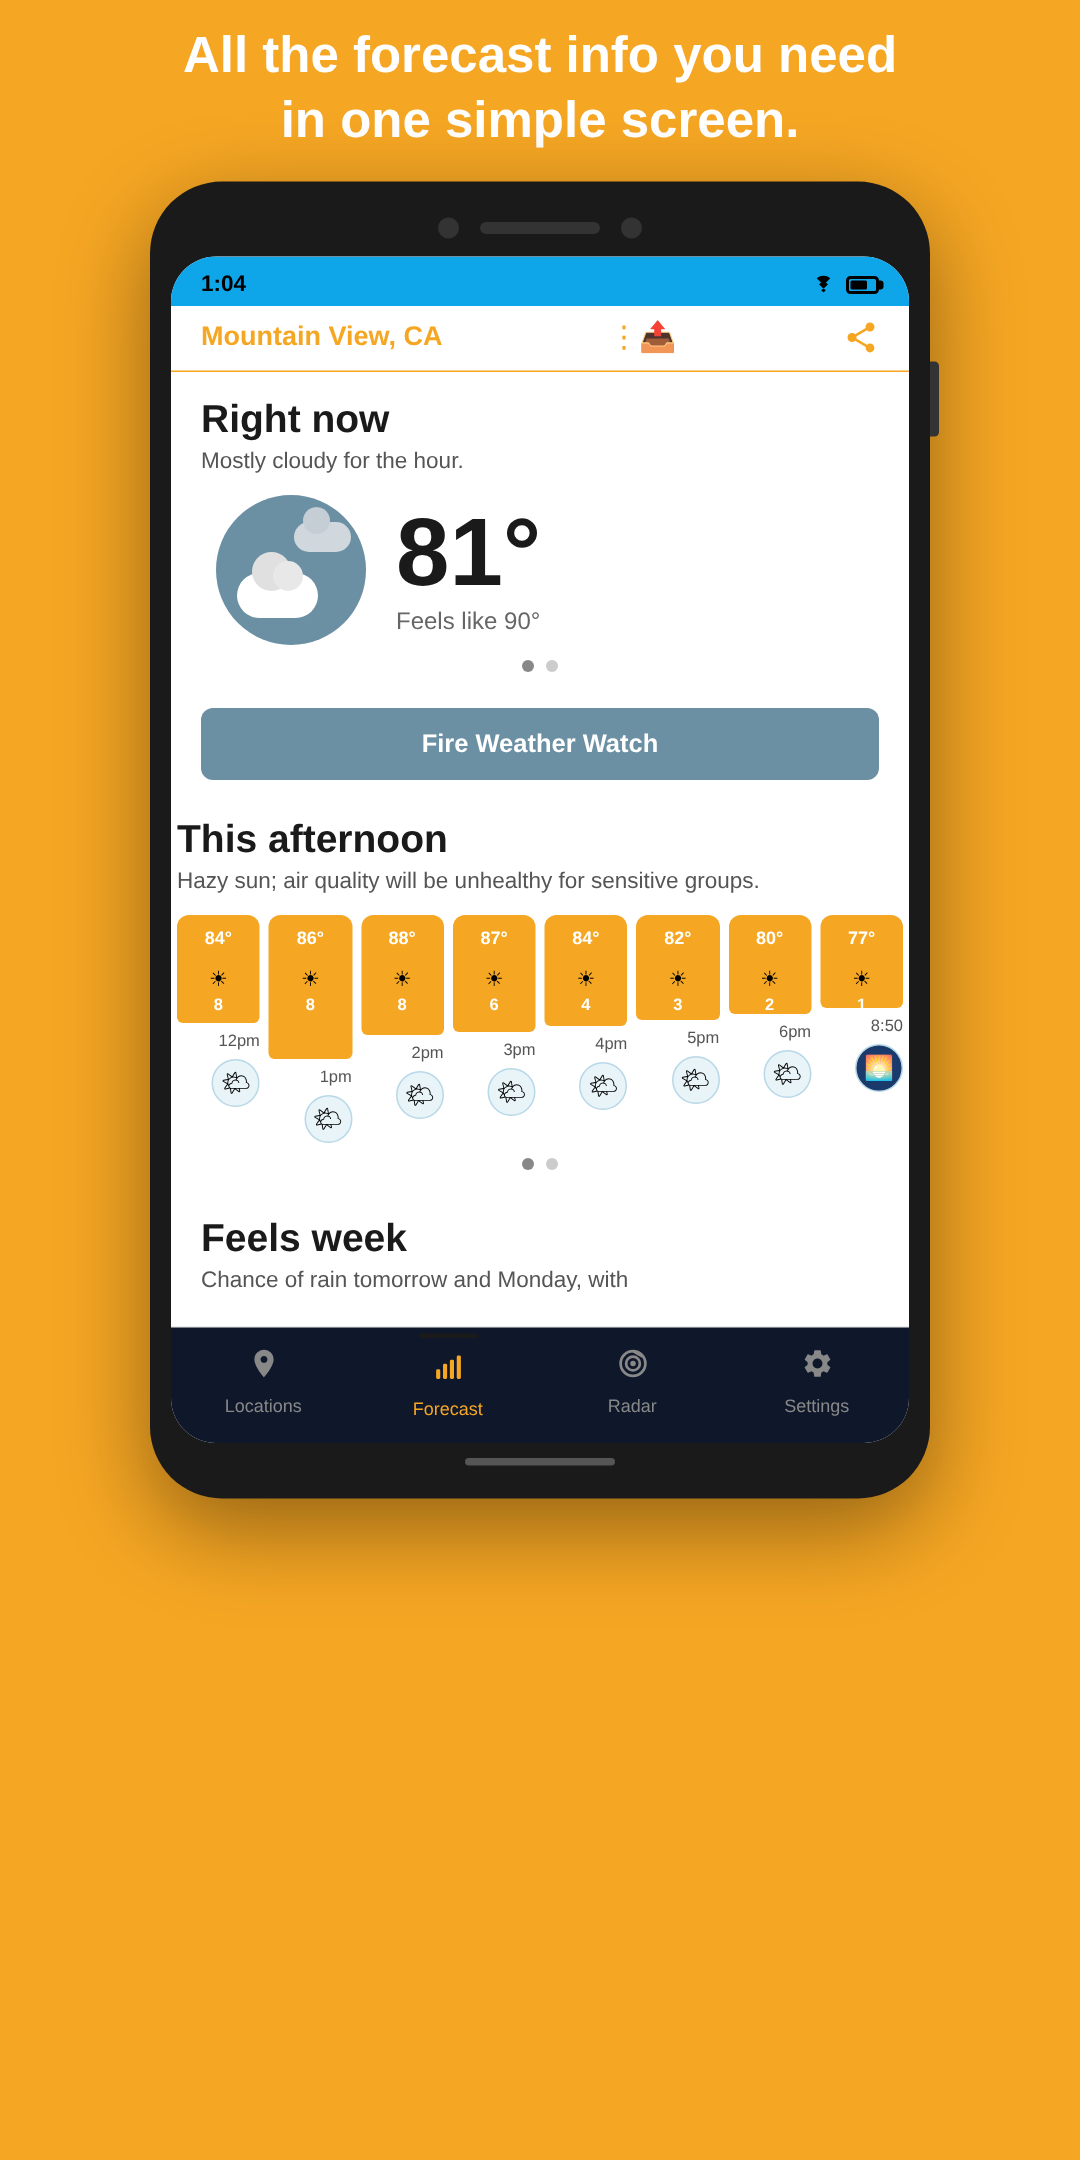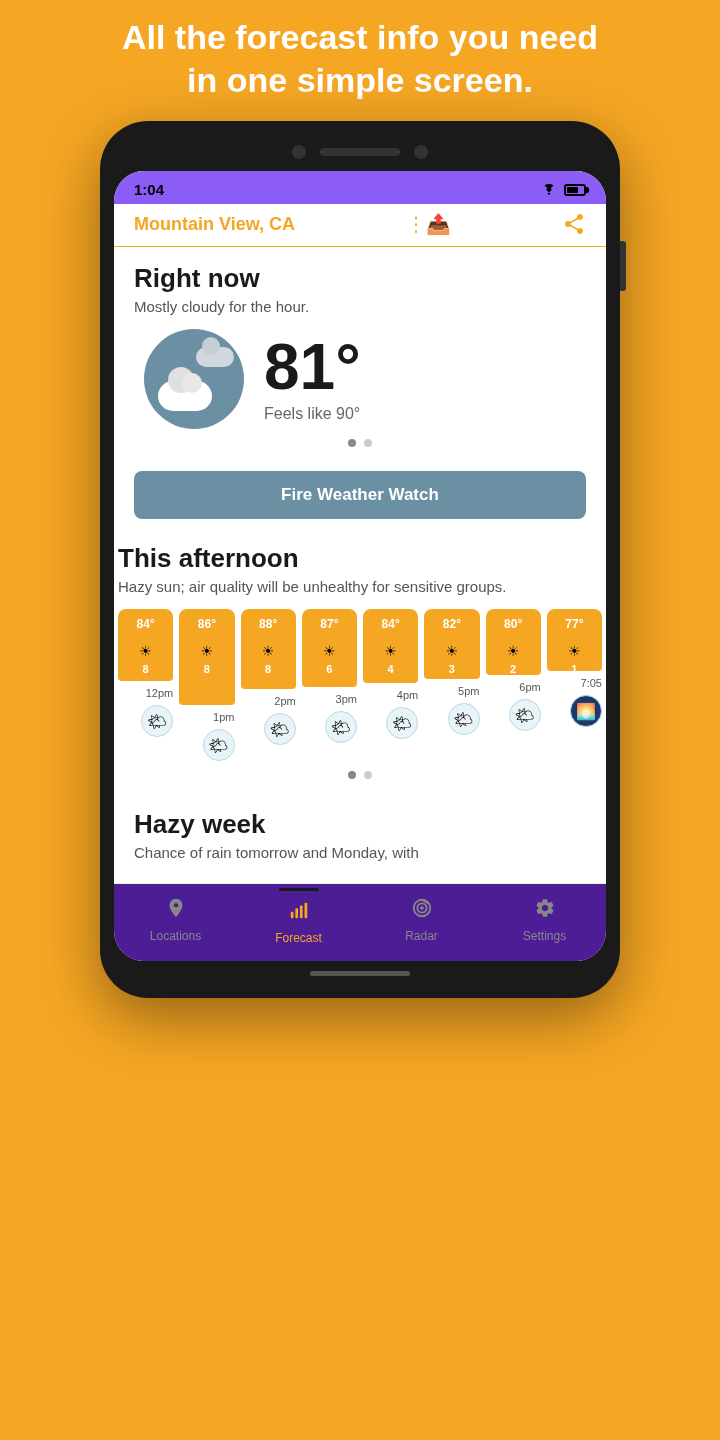--- a/index.html
+++ b/index.html
@@ -52,21 +52,21 @@
       overflow: hidden;
       position: relative;
     }
 
     
     .status-bar {
       display: flex;
       justify-content: space-between;
       align-items: center;
       padding: 10px 20px 6px;
-      background: #8b5cf6;
+      background: #0ea5e9;
       gap: 22px;
     }
 
     .status-time {
       font-size: 15px;
       font-weight: 600;
       color: #000;
     }
 
     .status-icons {
@@ -344,21 +344,21 @@
       padding: 14px 20px 8px;
     }
 
     
     .bottom-nav {
       display: flex;
       justify-content: space-around;
       align-items: center;
       padding: 10px 0 16px;
       border-top: 1px solid #eee;
-      background: #4c1d95;
+      background: #0f172a;
     }
 
     .nav-item {
       display: flex;
       flex-direction: column;
       align-items: center;
       gap: 4px;
       flex: 1;
     }
 
@@ -550,33 +550,33 @@
   </div>
             <div class="hour-label">6pm</div>
             <div class="hour-weather-icon">🌤</div>
           </div>
           <div class="hour-col">
             <div class="hour-bar" style="height: 62px;">
     <span class="hour-temp">77°</span>
     <span class="sun-icon-small">☀</span>
     <span class="uv-index">1</span>
   </div>
-            <div class="hour-label">7:05</div>
+            <div class="hour-label">8:50</div>
             <div class="hour-weather-icon sunset">🌅</div>
           </div>
         </div>
 
       <div class="page-dots">
         <div class="dot active"></div>
         <div class="dot"></div>
       </div>
     </div>
 
     <div class="week-section">
-      <div class="section-title">Hazy week</div>
+      <div class="section-title">Feels week</div>
       <div class="section-subtitle">Chance of rain tomorrow and Monday, with</div>
     </div>
 
     <div class="bottom-nav" id="bottom-nav">
     <div class="nav-item" style="color: rgb(136, 136, 136);">
           <span class="nav-icon"><svg width="22" height="22" viewBox="0 0 24 24">
               <path d="M12 2C8.13 2 5 5.13 5 9c0 5.25 7 13 7 13s7-7.75 7-13c0-3.87-3.13-7-7-7zm0 9.5c-1.38 0-2.5-1.12-2.5-2.5s1.12-2.5 2.5-2.5 2.5 1.12 2.5 2.5-1.12 2.5-2.5 2.5z" fill="currentColor"></path>
             </svg></span>
           <span class="nav-label">Locations</span>
         </div>

